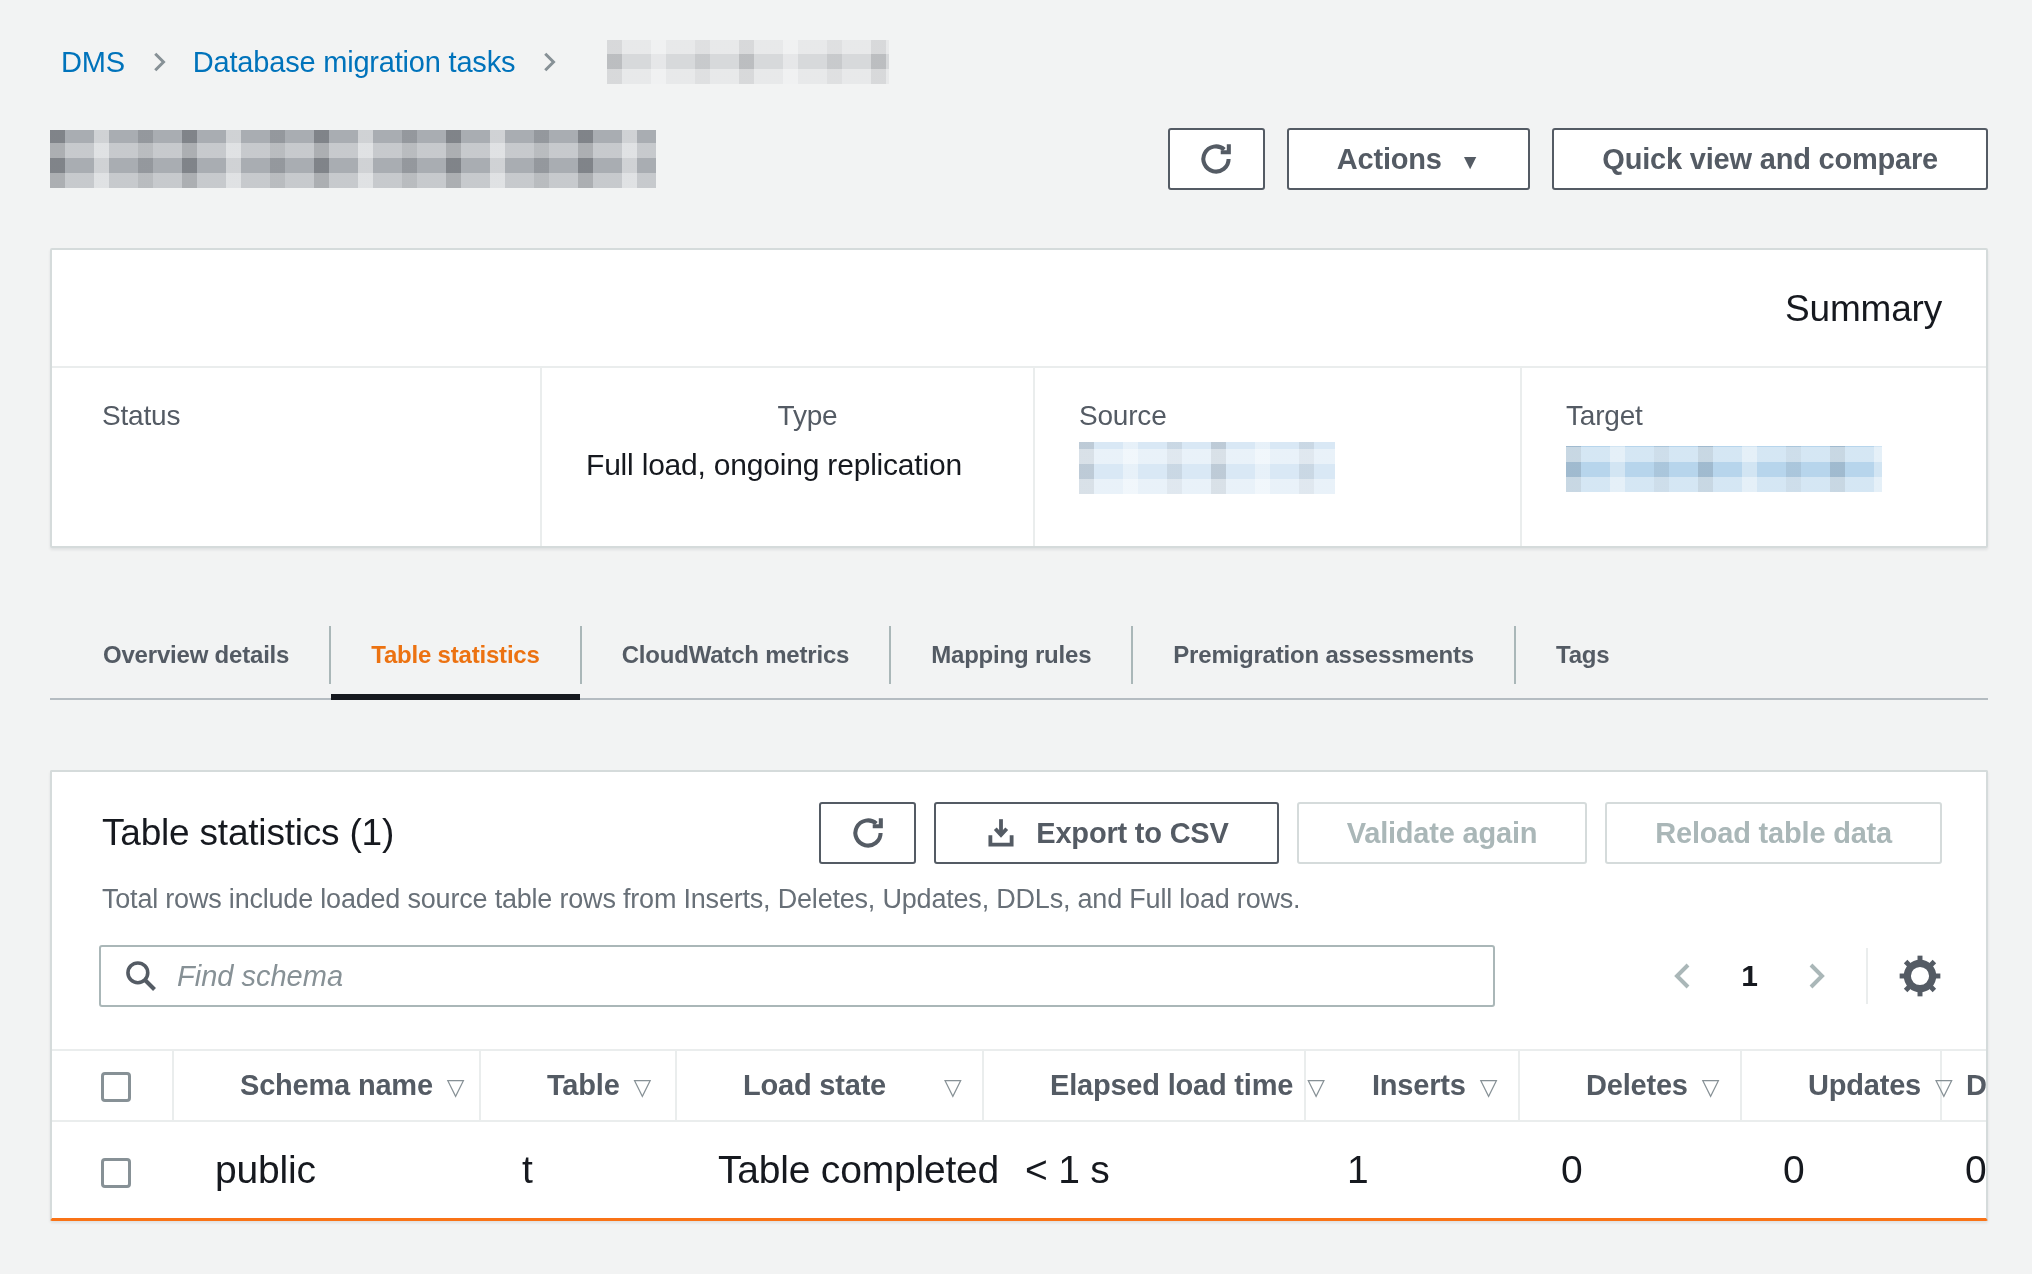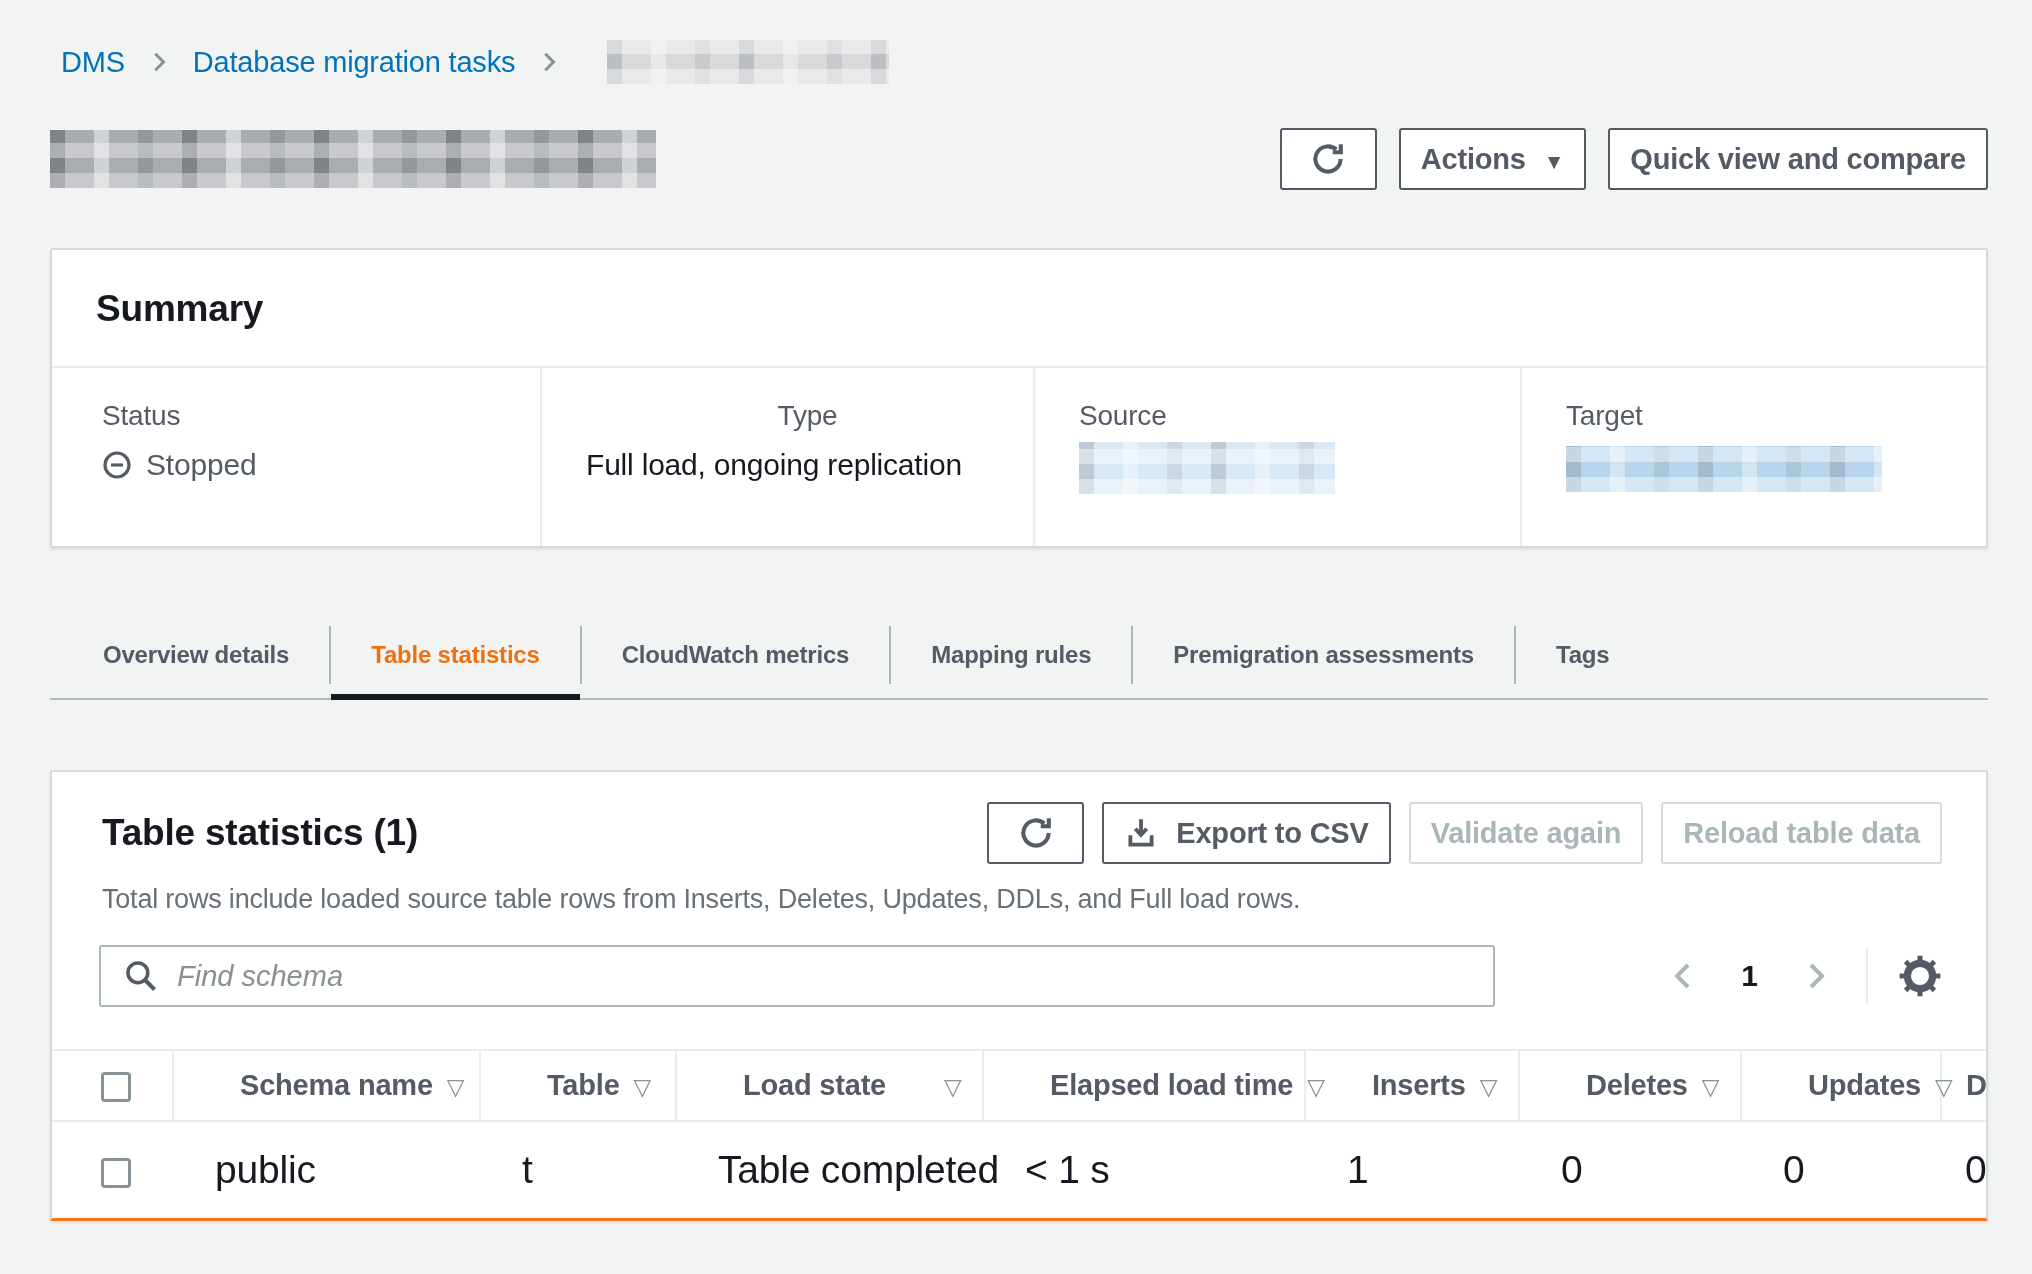--- a/index.html
+++ b/index.html
@@ -42,33 +42,33 @@
 
   
   .breadcrumb{margin:40px 0 0 11px;display:flex;align-items:center;font-size:29px;}
   .crumb-link{color:var(--link_blue);text-decoration:none;cursor:pointer;}
   .crumb-chevron{margin:0 22px;display:inline-flex;}
 
   
   .page-header{display:flex;justify-content:space-between;align-items:center;margin-top:44px;}
   .header-actions{display:flex;gap:22px;align-items:center;}
   .btn{
-    height:62px;padding:0 20px;border-radius:3px;background:var(--card_bg);
+    height:62px;padding:0 48px;border-radius:3px;background:var(--card_bg);
     border:2px solid var(--text_grey);color:var(--text_grey);
     font-size:29px;font-weight:700;font-family:inherit;letter-spacing:-0.2px;
     display:inline-flex;align-items:center;gap:18px;cursor:pointer;white-space:nowrap;
   }
   .btn.icon-only{width:97px;padding:0;justify-content:center;}
   .btn.disabled{color:var(--disabled_text);border-color:var(--card_border);cursor:default;}
   .caret-down{font-size:21px;line-height:1;position:relative;top:2px;}
 
   
   .card{background:var(--card_bg);border:2px solid var(--card_border);border-radius:2px;
         box-shadow:0 2px 3px rgba(0,28,36,.08);}
-  .card h2{margin:0;font-size:37px;font-weight:700;color:var(--text_dark);}
+  .card h2{margin:0;font-size:37px;font-weight:400;color:var(--text_dark);text-align:right;}
 
   
   .summary-card{margin-top:58px;}
   .summary-header{padding:38px 44px 36px 44px;}
   .summary-body{display:flex;border-top:2px solid var(--divider);}
   .summary-col{padding:32px 4px 48px 44px;}
   .summary-col.c0{flex:0 0 488px;padding-left:50px;}
   .summary-col.c1{flex:0 0 493px;text-align:center;}
   .summary-col.c2{flex:0 0 487px;}
   .summary-col.c3{flex:1 1 auto;}
@@ -166,29 +166,20 @@
     </div>
   </div>
 
   <section class="card summary-card">
     <div class="summary-header">
       <h2>Summary</h2>
     </div>
     <div class="summary-body">
       <div class="summary-col c0">
         <div class="field-label">Status</div>
-        <div class="field-value status">
-          <span class="icon">
-            <svg width="30" height="30" viewBox="0 0 16 16">
-              <circle cx="8" cy="8" r="6.4" fill="none" stroke="#545b64" stroke-width="1.7"></circle>
-              <path d="M4.8 8 H11.2" stroke="#545b64" stroke-width="1.7"></path>
-            </svg>
-          </span>
-          <span>Stopped</span>
-        </div>
       </div>
       <div class="summary-col c1">
         <div class="field-label">Type</div>
         <div class="field-value">Full load, ongoing replication</div>
       </div>
       <div class="summary-col c2">
         <div class="field-label">Source</div>
         <span class="mosaic redact-source"></span>
       </div>
       <div class="summary-col c3">

